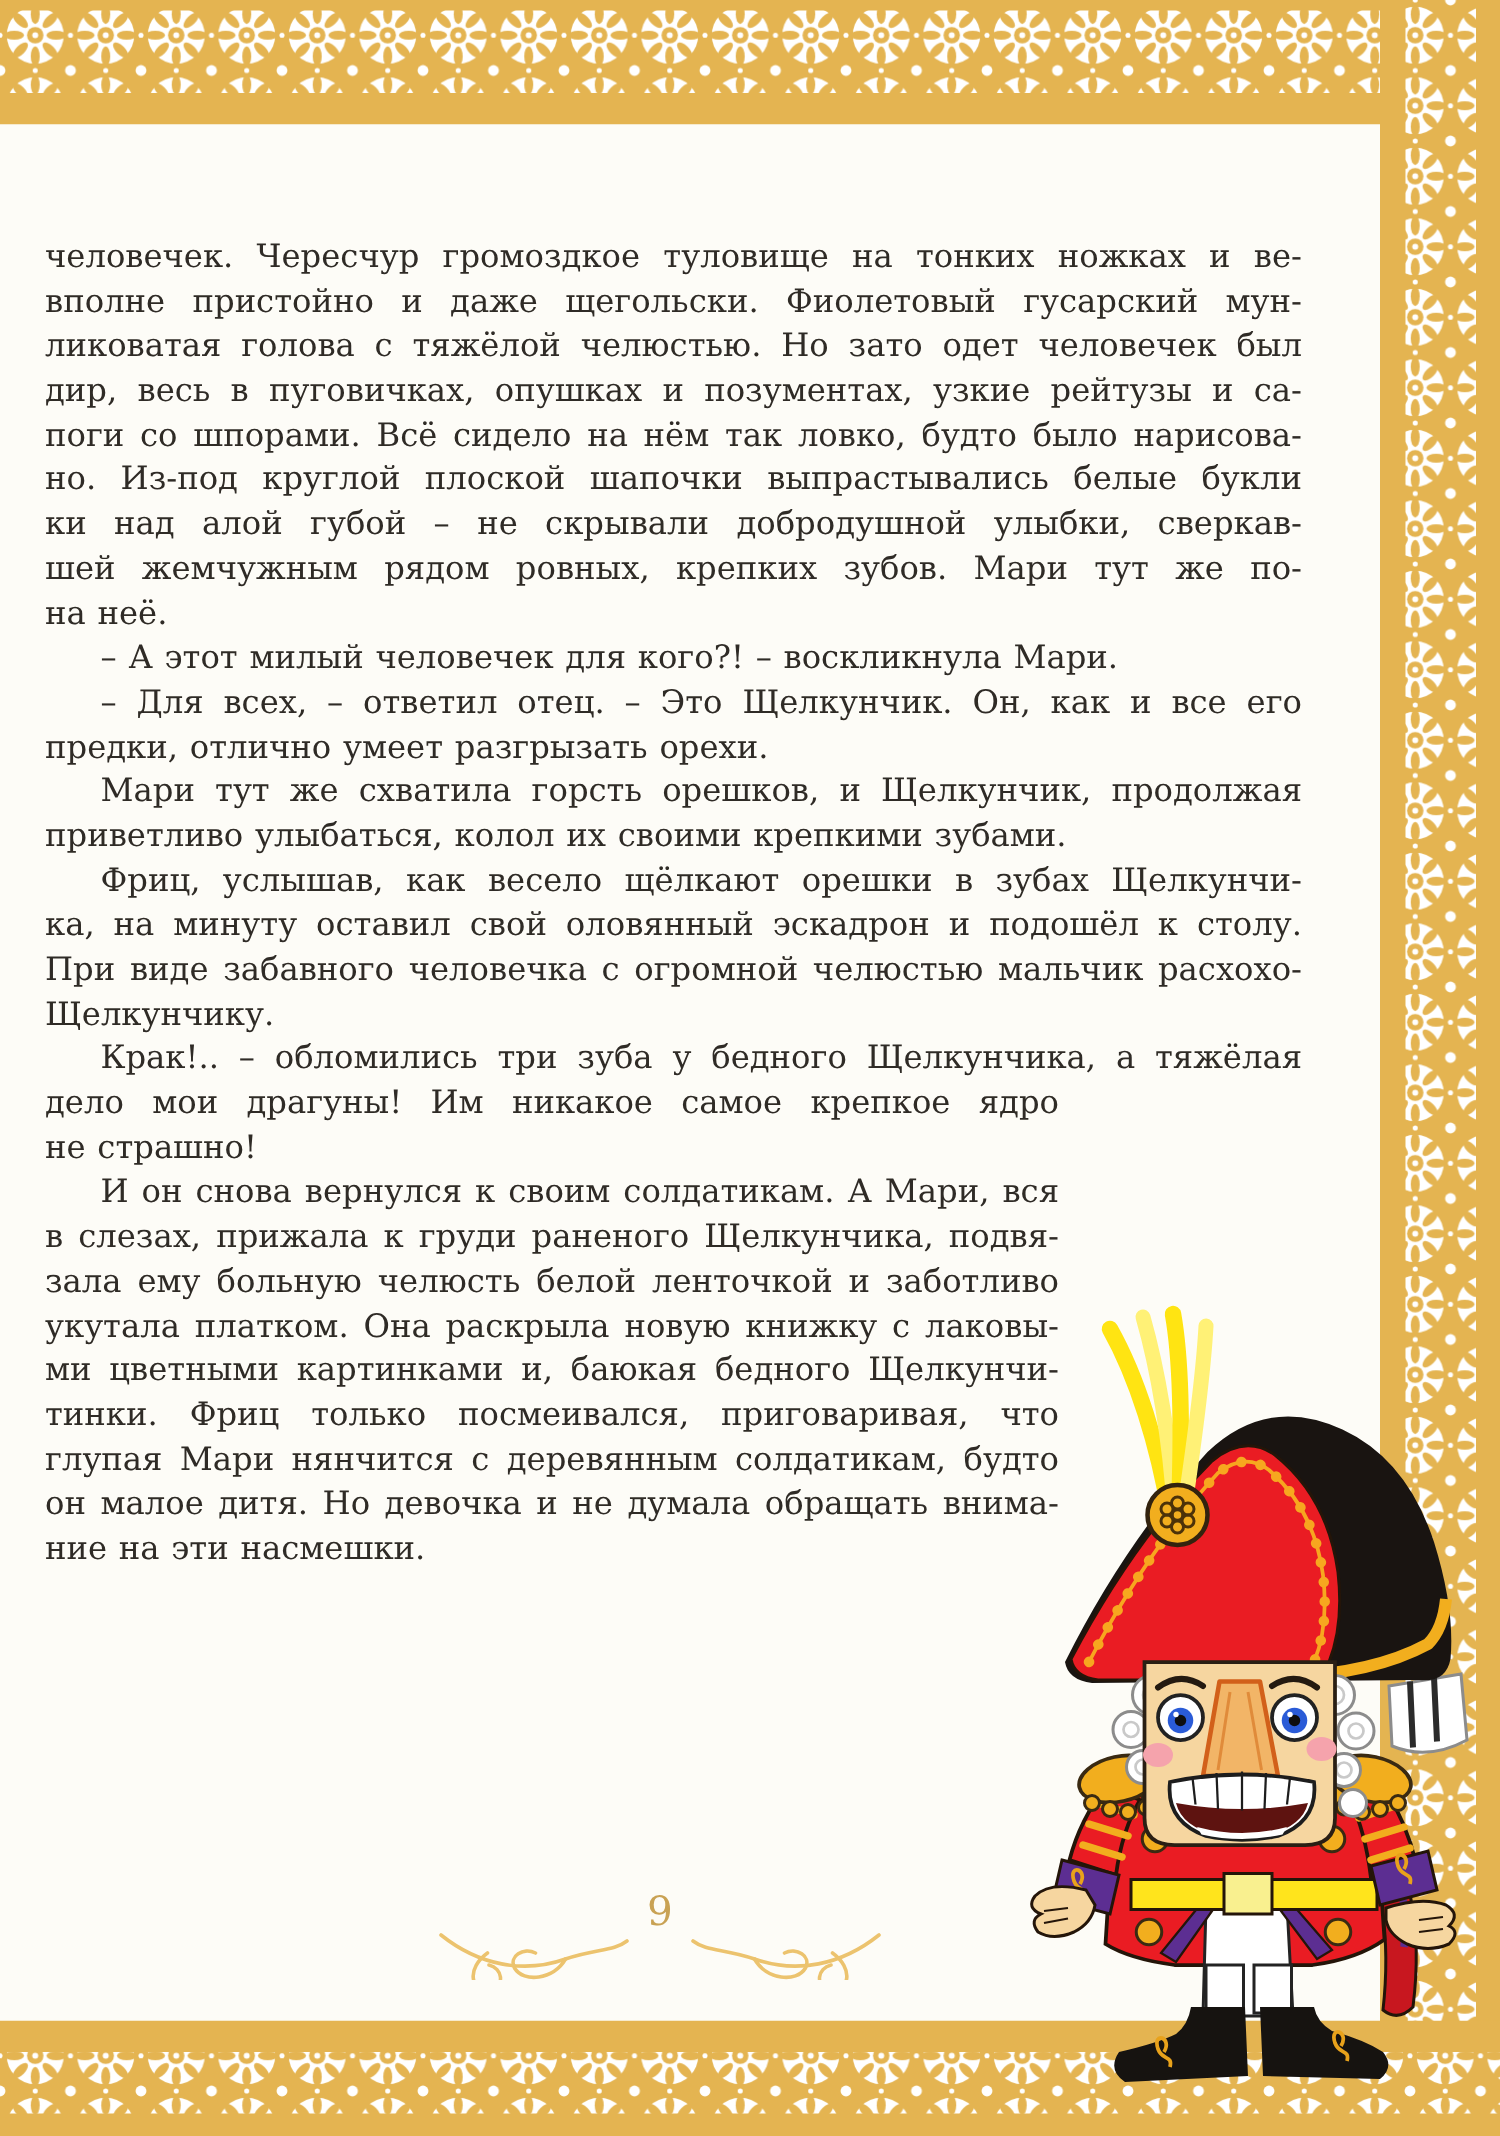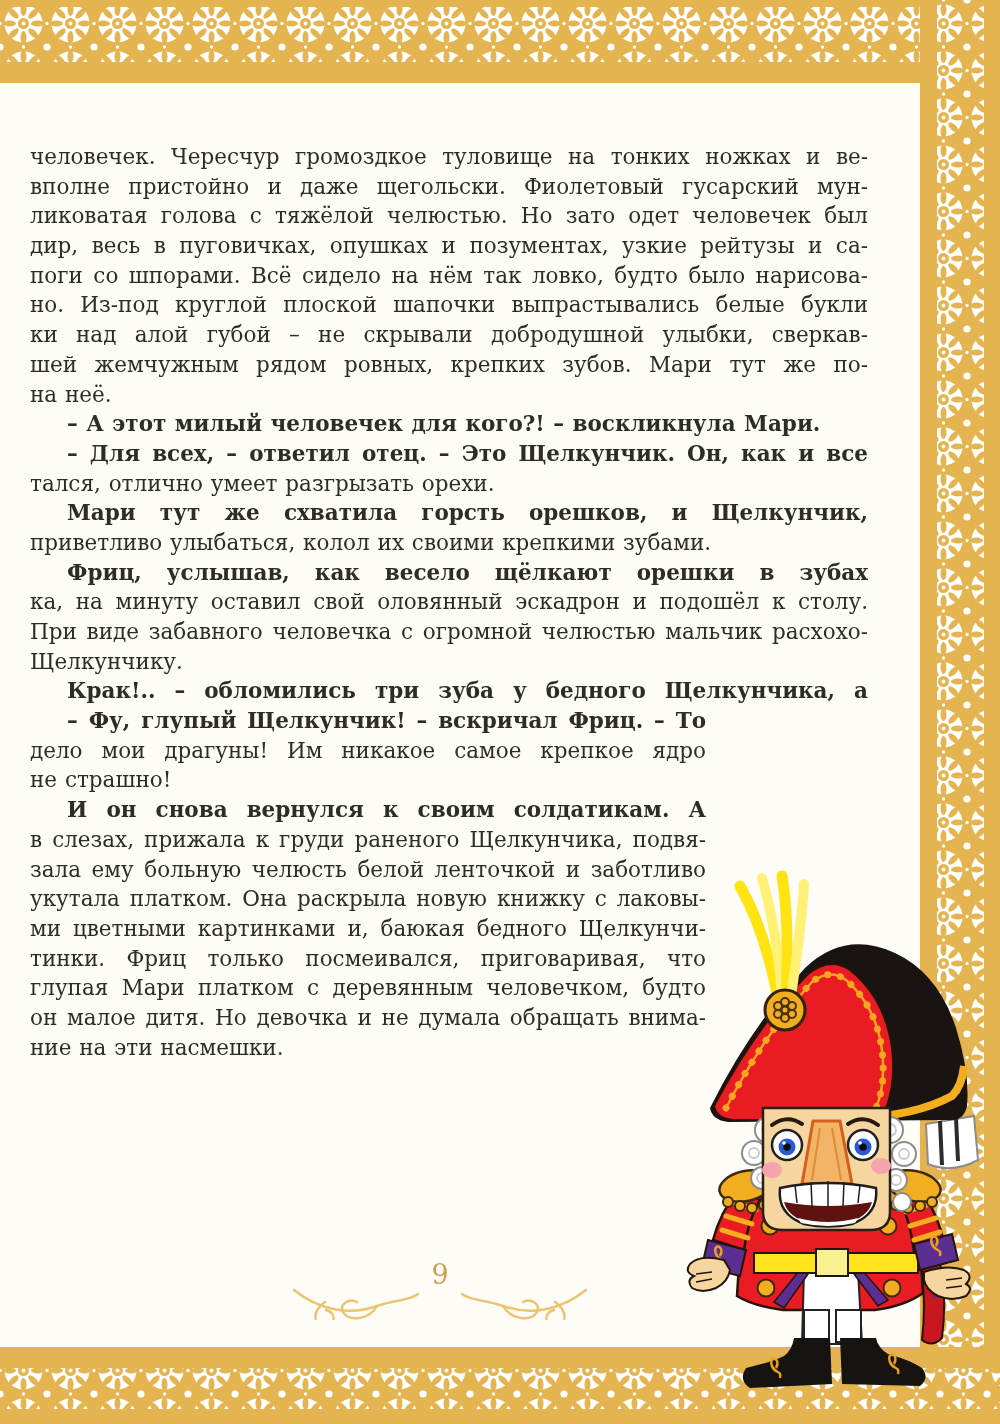--- a/index.html
+++ b/index.html
@@ -7,30 +7,30 @@
     width:1000px;height:1424px;position:relative;overflow:hidden;
     background:#FDFCF7;
     font-family:"DejaVu Serif","Liberation Serif",serif;
   }
   .border-svg{position:absolute;z-index:1;display:block;}
   #border-top{left:0;top:0;}
   #border-right{right:0;top:0;}
   #border-bottom{left:0;bottom:0;}
 
   #text-block{
-    position:absolute;left:30px;top:142px;width:838px;z-index:2;
+    position:absolute;left:30px;top:157px;width:838px;z-index:2;
     color:#2F2B26;font-size:21.5px;
   }
   .line{
     height:29.7px;line-height:29.7px;overflow:hidden;
     text-align:justify;text-align-last:justify;
     word-spacing:1px;
   }
   .line.last{text-align-last:left;}
-  .line.ind{text-indent:37px;font-weight:bold;}
+  .line.ind{text-indent:37px;}
   .line.nar{width:676px;}
 
   #pagenum-wrap{
     position:absolute;left:270px;top:1256px;width:340px;height:66px;z-index:2;
     display:flex;align-items:flex-start;justify-content:center;gap:10px;
   }
   .flourish{margin-top:18px;}
   #page-number{
     color:#C9A254;font-size:27px;line-height:30px;margin-top:4px;
     font-family:"DejaVu Serif","Liberation Serif",serif;
@@ -90,38 +90,37 @@
       <div class="line">вполне пристойно и даже щегольски. Фиолетовый гусарский мун-</div>
       <div class="line">ликоватая голова с тяжёлой челюстью. Но зато одет человечек был</div>
       <div class="line">дир, весь в пуговичках, опушках и позументах, узкие рейтузы и са-</div>
       <div class="line">поги со шпорами. Всё сидело на нём так ловко, будто было нарисова-</div>
       <div class="line">но. Из-под круглой плоской шапочки выпрастывались белые букли</div>
       <div class="line">ки над алой губой – не скрывали добродушной улыбки, сверкав-</div>
       <div class="line">шей жемчужным рядом ровных, крепких зубов. Мари тут же по-</div>
       <div class="line last">на неё.</div>
       <div class="line ind last">– А этот милый человечек для кого?! – воскликнула Мари.</div>
       <div class="line ind">– Для всех, – ответил отец. – Это Щелкунчик. Он, как и все его</div>
-      <div class="line last">тался, отлично умеет разгрызать орехи.</div>
+      <div class="line last">предки, отлично умеет разгрызать орехи.</div>
       <div class="line ind">Мари тут же схватила горсть орешков, и Щелкунчик, продолжая</div>
       <div class="line last">приветливо улыбаться, колол их своими крепкими зубами.</div>
       <div class="line ind">Фриц, услышав, как весело щёлкают орешки в зубах Щелкунчи-</div>
       <div class="line">ка, на минуту оставил свой оловянный эскадрон и подошёл к столу.</div>
       <div class="line">При виде забавного человечка с огромной челюстью мальчик расхохо-</div>
       <div class="line last">Щелкунчику.</div>
       <div class="line ind">Крак!.. – обломились три зуба у бедного Щелкунчика, а тяжёлая</div>
-      <div class="line ind nar">– Фу, глупый Щелкунчик! – вскричал Фриц. – То ли</div>
       <div class="line nar">дело мои драгуны! Им никакое самое крепкое ядро</div>
       <div class="line nar last">не страшно!</div>
       <div class="line ind nar">И он снова вернулся к своим солдатикам. А Мари, вся</div>
       <div class="line nar">в слезах, прижала к груди раненого Щелкунчика, подвя-</div>
       <div class="line nar">зала ему больную челюсть белой ленточкой и заботливо</div>
       <div class="line nar">укутала платком. Она раскрыла новую книжку с лаковы-</div>
       <div class="line nar">ми цветными картинками и, баюкая бедного Щелкунчи-</div>
       <div class="line nar">тинки. Фриц только посмеивался, приговаривая, что</div>
-      <div class="line nar">глупая Мари платком с деревянным человечком, будто</div>
+      <div class="line nar">глупая Мари нянчится с деревянным солдатикам, будто</div>
       <div class="line nar">он малое дитя. Но девочка и не думала обращать внима-</div>
       <div class="line nar last">ние на эти насмешки.</div>
     </div>
 
   <div id="pagenum-wrap">
     <svg class="flourish" width="130" height="46" xmlns="http://www.w3.org/2000/svg">
       <g fill="none" stroke="#ECC36E" stroke-width="2.4" stroke-linecap="round">
         <path d="M3,16 C28,36 58,42 86,32 C106,25 118,27 127,20"></path>
         <path d="M86,32 C78,46 58,48 52,38 C48,30 58,24 66,28"></path>
         <path d="M34,28 C20,38 22,54 36,52 C46,50 44,38 35,36"></path>

